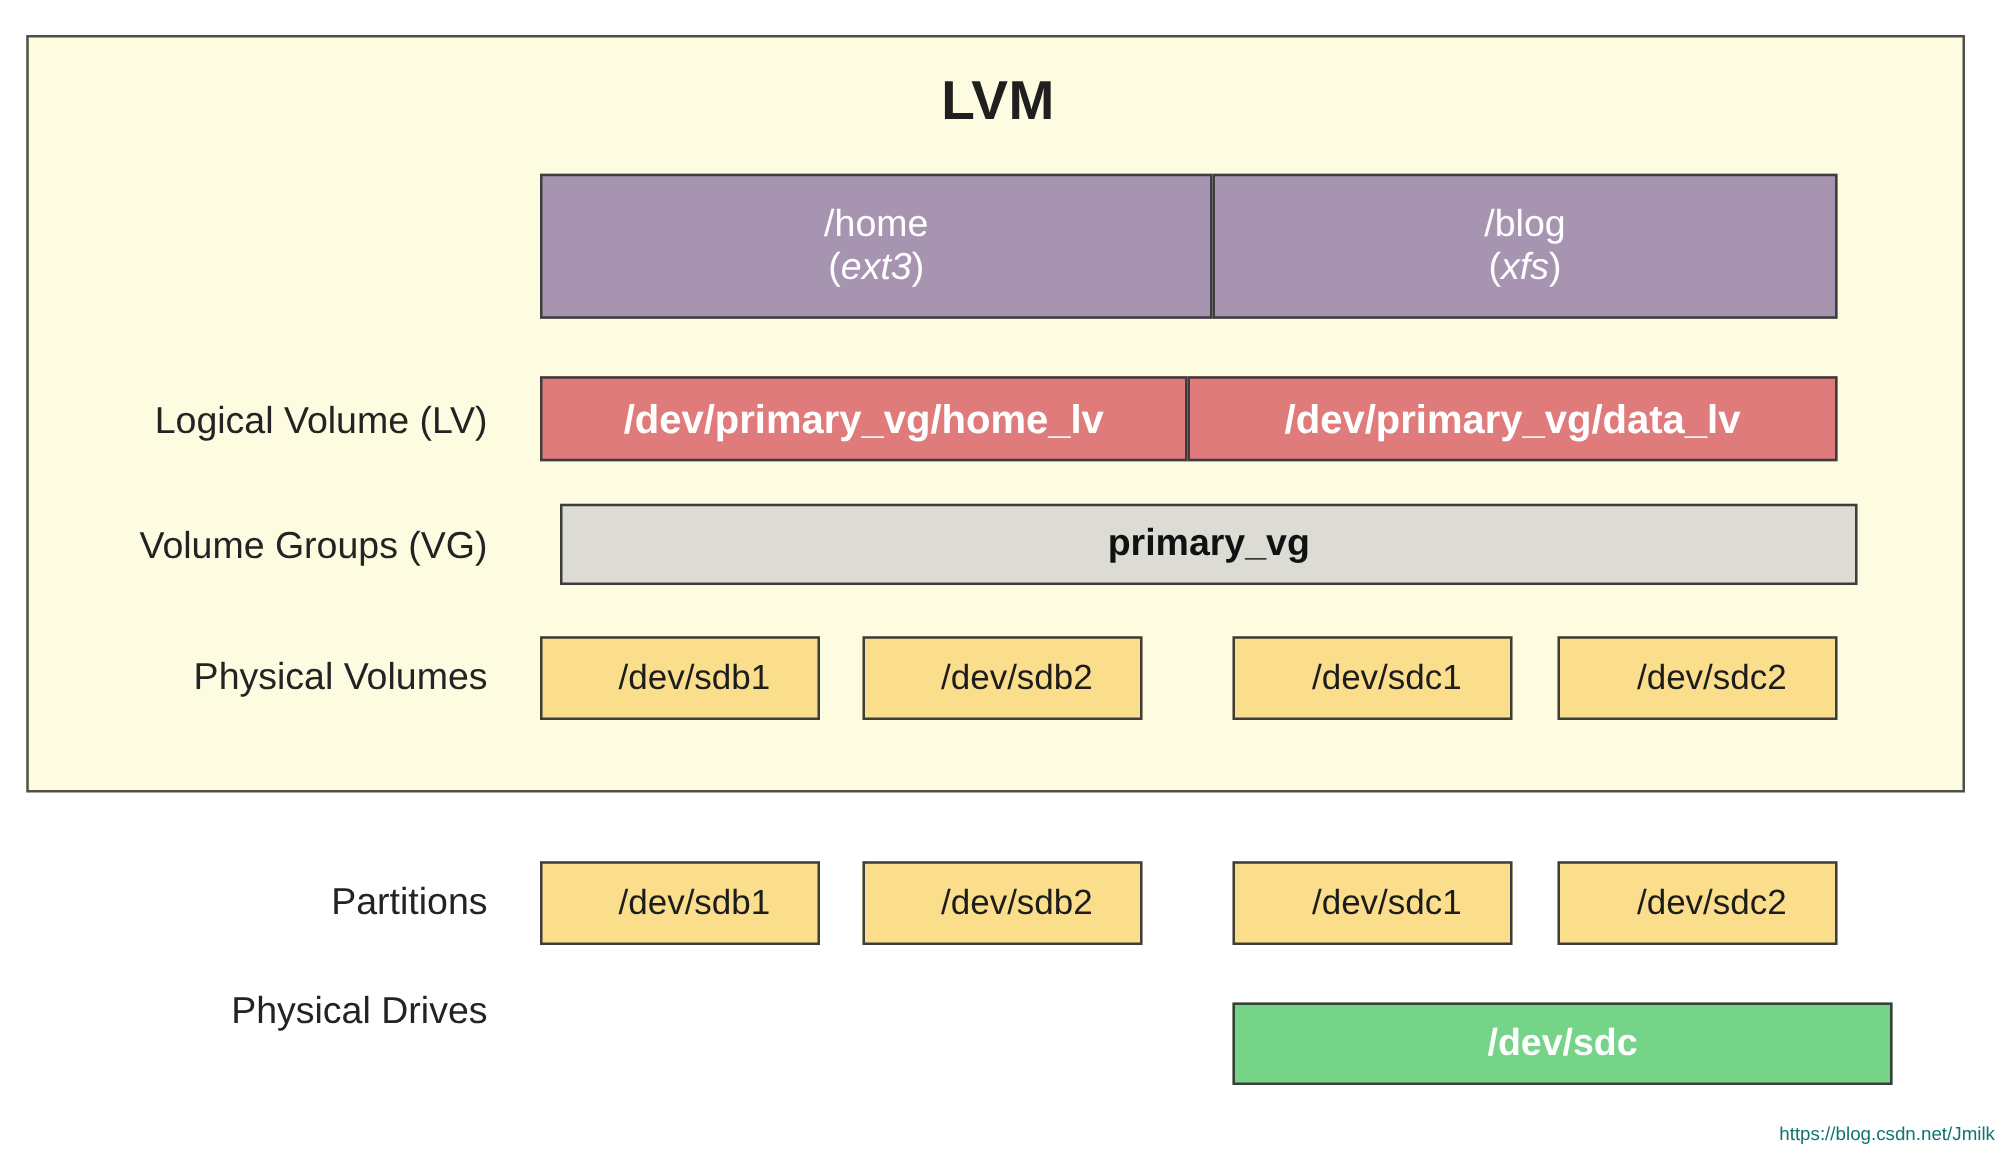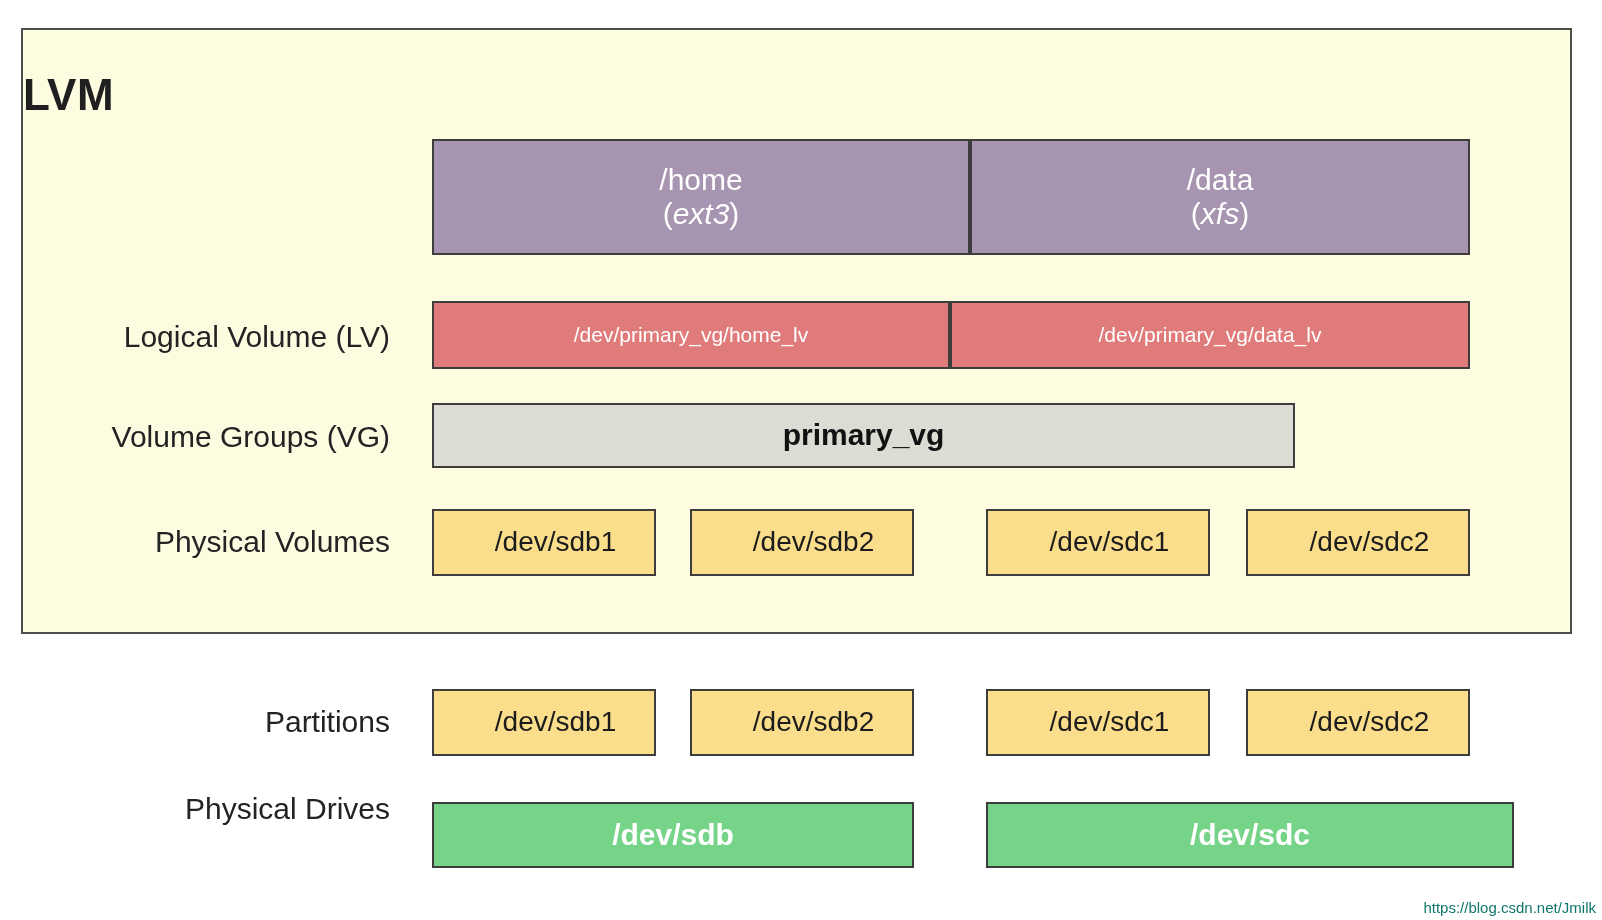--- a/index.html
+++ b/index.html
@@ -29,26 +29,25 @@
     height: 606px;
     box-sizing: border-box;
     background: #fdfbe0;
     border: 2px solid #4f4f4a;
   }
   .lvm-title {
     position: absolute;
     left: 0;
     top: 26px;
     width: 1551px;
-    text-align: left;
+    text-align: center;
     font-size: 44px;
     font-weight: bold;
     color: #1f1f1f;
     letter-spacing: 0.5px;
-    margin-top: 14px;
   }
 
   
   .row-label {
     position: absolute;
     text-align: right;
     font-size: 30px;
     color: #232323;
     white-space: nowrap;
   }
@@ -69,22 +68,22 @@
     color: #ffffff;
     font-size: 30px;
     font-weight: normal;
     flex-direction: column;
   }
   .cell-fs .fs-type { font-style: italic; }
   .cell-fs .fs-type .paren { font-style: normal; }
   .cell-lv {
     background: #e07b7b;
     color: #ffffff;
-    font-size: 21px;
-    font-weight: normal;
+    font-size: 32px;
+    font-weight: bold;
   }
   .cell-vg {
     background: #dcdcd4;
     color: #111111;
     font-size: 30px;
     font-weight: bold;
   }
   .cell-pv {
     background: #fade8b;
     color: #1c1c1c;
@@ -118,48 +117,47 @@
     <div class="lvm-title">LVM</div>
   </div>
 
 
   <div class="cell cell-fs" style="left:432px; top:139px; width:538px; height:116px;">
     <span>/home</span>
     <span class="fs-type"><span class="paren">(</span><span>ext3</span><span class="paren">)</span></span>
   </div>
 
   <div class="cell cell-fs" style="left:970px; top:139px; width:500px; height:116px;">
-    <span>/data</span>
+    <span>/blog</span>
     <span class="fs-type"><span class="paren">(</span><span>xfs</span><span class="paren">)</span></span>
   </div>
 
   <div class="row-label" style="left:60px; top:320px; width:330px;">Logical Volume (LV)</div>
 
   <div class="cell cell-lv" style="left:432px; top:301px; width:518px; height:68px;">/dev/primary_vg/home_lv</div>
 
   <div class="cell cell-lv" style="left:950px; top:301px; width:520px; height:68px;">/dev/primary_vg/data_lv</div>
 
   <div class="row-label" style="left:55px; top:420px; width:335px;">Volume Groups (VG)</div>
 
-  <div class="cell cell-vg" style="left:432px; top:403px; width:863px; height:65px;">primary_vg</div>
+  <div class="cell cell-vg" style="left:448px; top:403px; width:1038px; height:65px;">primary_vg</div>
 
   <div class="row-label" style="left:90px; top:525px; width:300px;">Physical Volumes</div>
 
   <div class="cell cell-pv" style="left:432px; top:509px; width:224px; height:67px;">/dev/sdb1</div>
   <div class="cell cell-pv" style="left:690px; top:509px; width:224px; height:67px;">/dev/sdb2</div>
   <div class="cell cell-pv" style="left:986px; top:509px; width:224px; height:67px;">/dev/sdc1</div>
   <div class="cell cell-pv" style="left:1246px; top:509px; width:224px; height:67px;">/dev/sdc2</div>
 
   <div class="row-label" style="left:110px; top:705px; width:280px;">Partitions</div>
 
   <div class="cell cell-pv" style="left:432px; top:689px; width:224px; height:67px;">/dev/sdb1</div>
   <div class="cell cell-pv" style="left:690px; top:689px; width:224px; height:67px;">/dev/sdb2</div>
   <div class="cell cell-pv" style="left:986px; top:689px; width:224px; height:67px;">/dev/sdc1</div>
   <div class="cell cell-pv" style="left:1246px; top:689px; width:224px; height:67px;">/dev/sdc2</div>
 
   <div class="row-label" style="left:100px; top:792px; width:290px;">Physical Drives</div>
 
-  <div class="cell cell-drive" style="left:432px; top:802px; width:482px; height:66px;">/dev/sdb</div>
   <div class="cell cell-drive" style="left:986px; top:802px; width:528px; height:66px;">/dev/sdc</div>
 
   <div class="watermark">https://blog.csdn.net/Jmilk</div>
 
 </div>
 
 </body></html>

